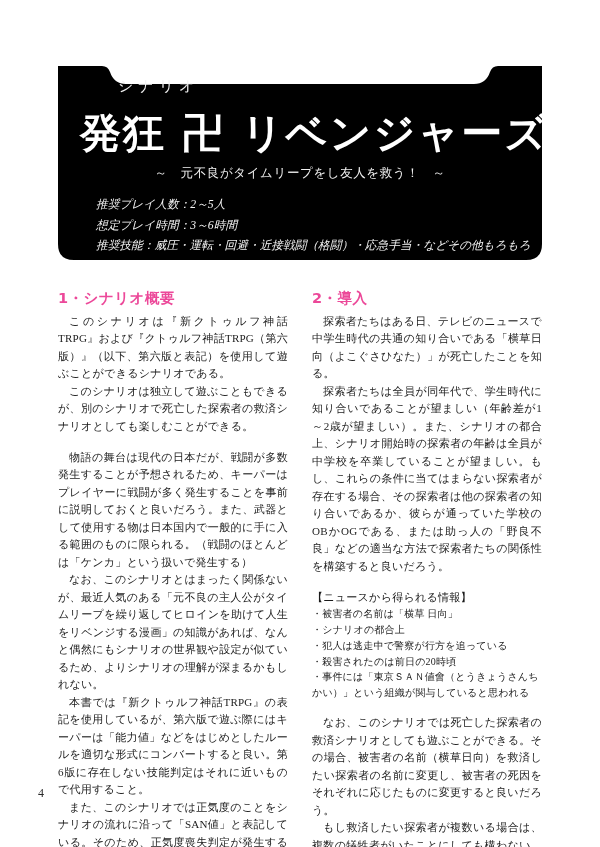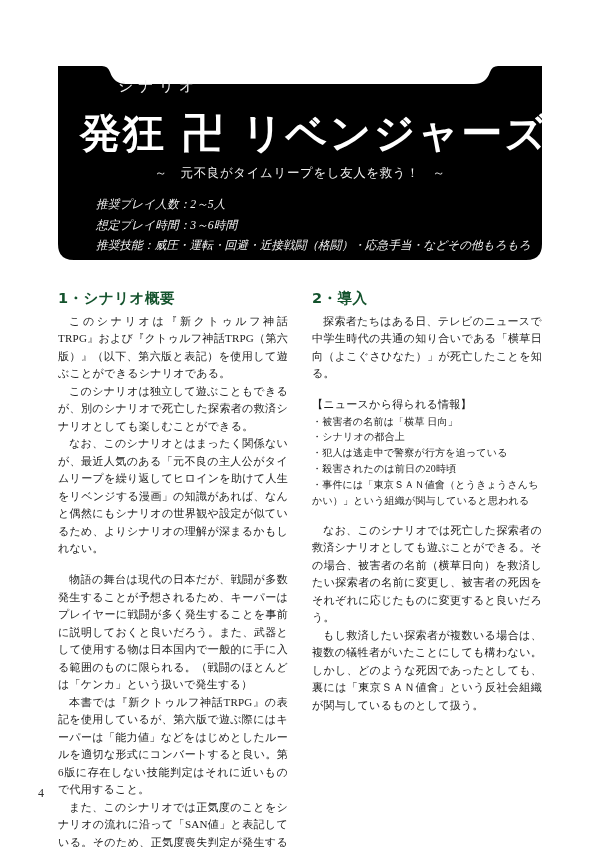--- a/index.html
+++ b/index.html
@@ -96,21 +96,21 @@
   .col {
     width: 230px;
   }
   h2.sec-head {
     font-family: "DejaVu Sans", "Liberation Sans", sans-serif;
     font-weight: bold;
     font-size: 14.5px;
     margin: 0 0 5px 0;
     letter-spacing: 0.5px;
     line-height: 1.3;
-    color: #14532d;
+    color: #ec4899;
   }
   p.para {
     margin: 0;
     font-size: 11.05px;
     line-height: 1.585;
     text-align: justify;
     text-justify: inter-character;
     text-indent: 1em;
     color: #1c1c1c;
     letter-spacing: 0.02em;
@@ -179,29 +179,30 @@
       </div>
     </div>
   </div>
 
   <div class="columns">
 
     <div class="col">
       <h2 class="sec-head">1・シナリオ概要</h2>
       <p class="para">このシナリオは『新クトゥルフ神話TRPG』および『クトゥルフ神話TRPG（第六版）』（以下、第六版と表記）を使用して遊ぶことができるシナリオである。</p>
       <p class="para">このシナリオは独立して遊ぶこともできるが、別のシナリオで死亡した探索者の救済シナリオとしても楽しむことができる。</p>
+      <p class="para spacer-before">物語の舞台は現代の日本だが、戦闘が多数発生することが予想されるため、キーパーはプレイヤーに戦闘が多く発生することを事前に説明しておくと良いだろう。また、武器として使用する物は日本国内で一般的に手に入る範囲のものに限られる。（戦闘のほとんどは「ケンカ」という扱いで発生する）</p>
       <p class="para">なお、このシナリオとはまったく関係ないが、最近人気のある「元不良の主人公がタイムリープを繰り返してヒロインを助けて人生をリベンジする漫画」の知識があれば、なんと偶然にもシナリオの世界観や設定が似ているため、よりシナリオの理解が深まるかもしれない。</p>
-      <p class="para spacer-before">物語の舞台は現代の日本だが、戦闘が多数発生することが予想されるため、キーパーはプレイヤーに戦闘が多く発生することを事前に説明しておくと良いだろう。また、武器として使用する物は日本国内で一般的に手に入る範囲のものに限られる。（戦闘のほとんどは「ケンカ」という扱いで発生する）</p>
       <p class="para">本書では『新クトゥルフ神話TRPG』の表記を使用しているが、第六版で遊ぶ際にはキーパーは「能力値」などをはじめとしたルールを適切な形式にコンバートすると良い。第6版に存在しない技能判定はそれに近いもので代用すること。</p>
       <p class="para">また、このシナリオでは正気度のことをシナリオの流れに沿って「SAN値」と表記している。そのため、正気度喪失判定が発生する場合は「ＳＡＮ値チェック」と記載している。（敵のデータには本来の「正気度喪失」と表記している）</p>
     </div>
 
     <div class="col">
       <h2 class="sec-head">2・導入</h2>
       <p class="para">探索者たちはある日、テレビのニュースで中学生時代の共通の知り合いである「横草日向（よこぐさひなた）」が死亡したことを知る。</p>
+      <p class="para">探索者たちは全員が同年代で、学生時代に知り合いであることが望ましい（年齢差が1～2歳が望ましい）。また、シナリオの都合上、シナリオ開始時の探索者の年齢は全員が中学校を卒業していることが望ましい。もし、これらの条件に当てはまらない探索者が存在する場合、その探索者は他の探索者の知り合いであるか、彼らが通っていた学校のOBかOGである、または助っ人の「野良不良」などの適当な方法で探索者たちの関係性を構築すると良いだろう。</p>
 
       <p class="list-head spacer-before">【ニュースから得られる情報】</p>
       <ul class="bullets">
         <li>・被害者の名前は「横草 日向」</li>
         <li>・シナリオの都合上</li>
         <li>・犯人は逃走中で警察が行方を追っている</li>
         <li>・殺害されたのは前日の20時頃</li>
         <li>・事件には「東京ＳＡＮ値會（とうきょうさんちかい）」という組織が関与していると思われる</li>
       </ul>
 

